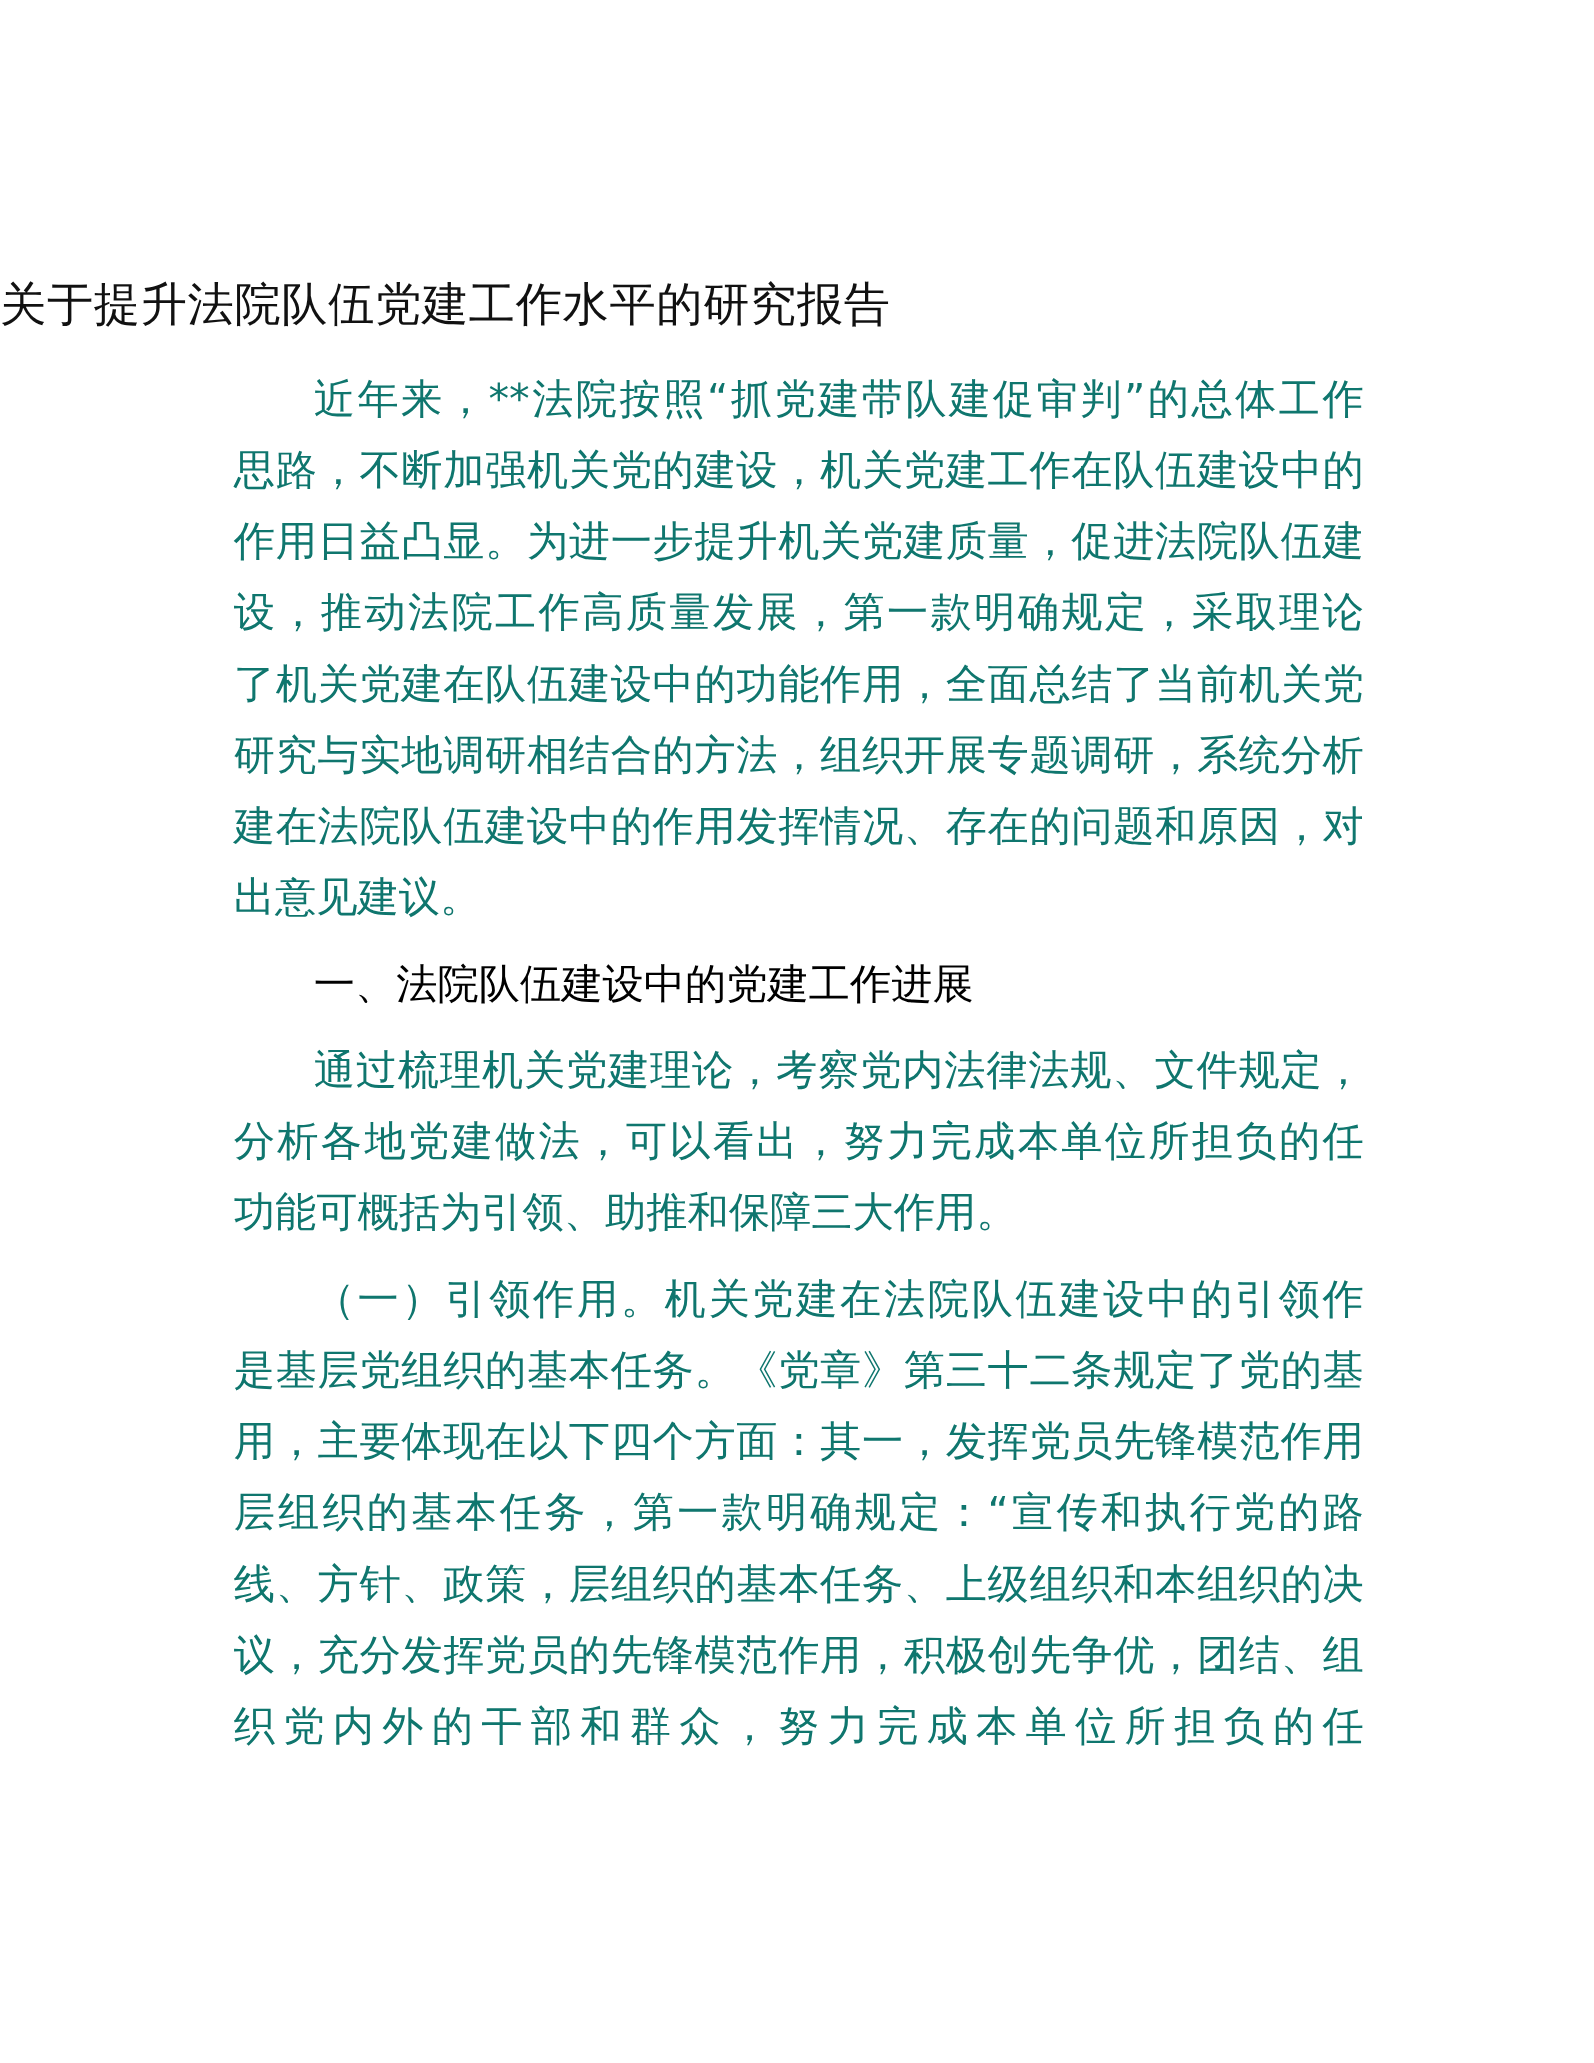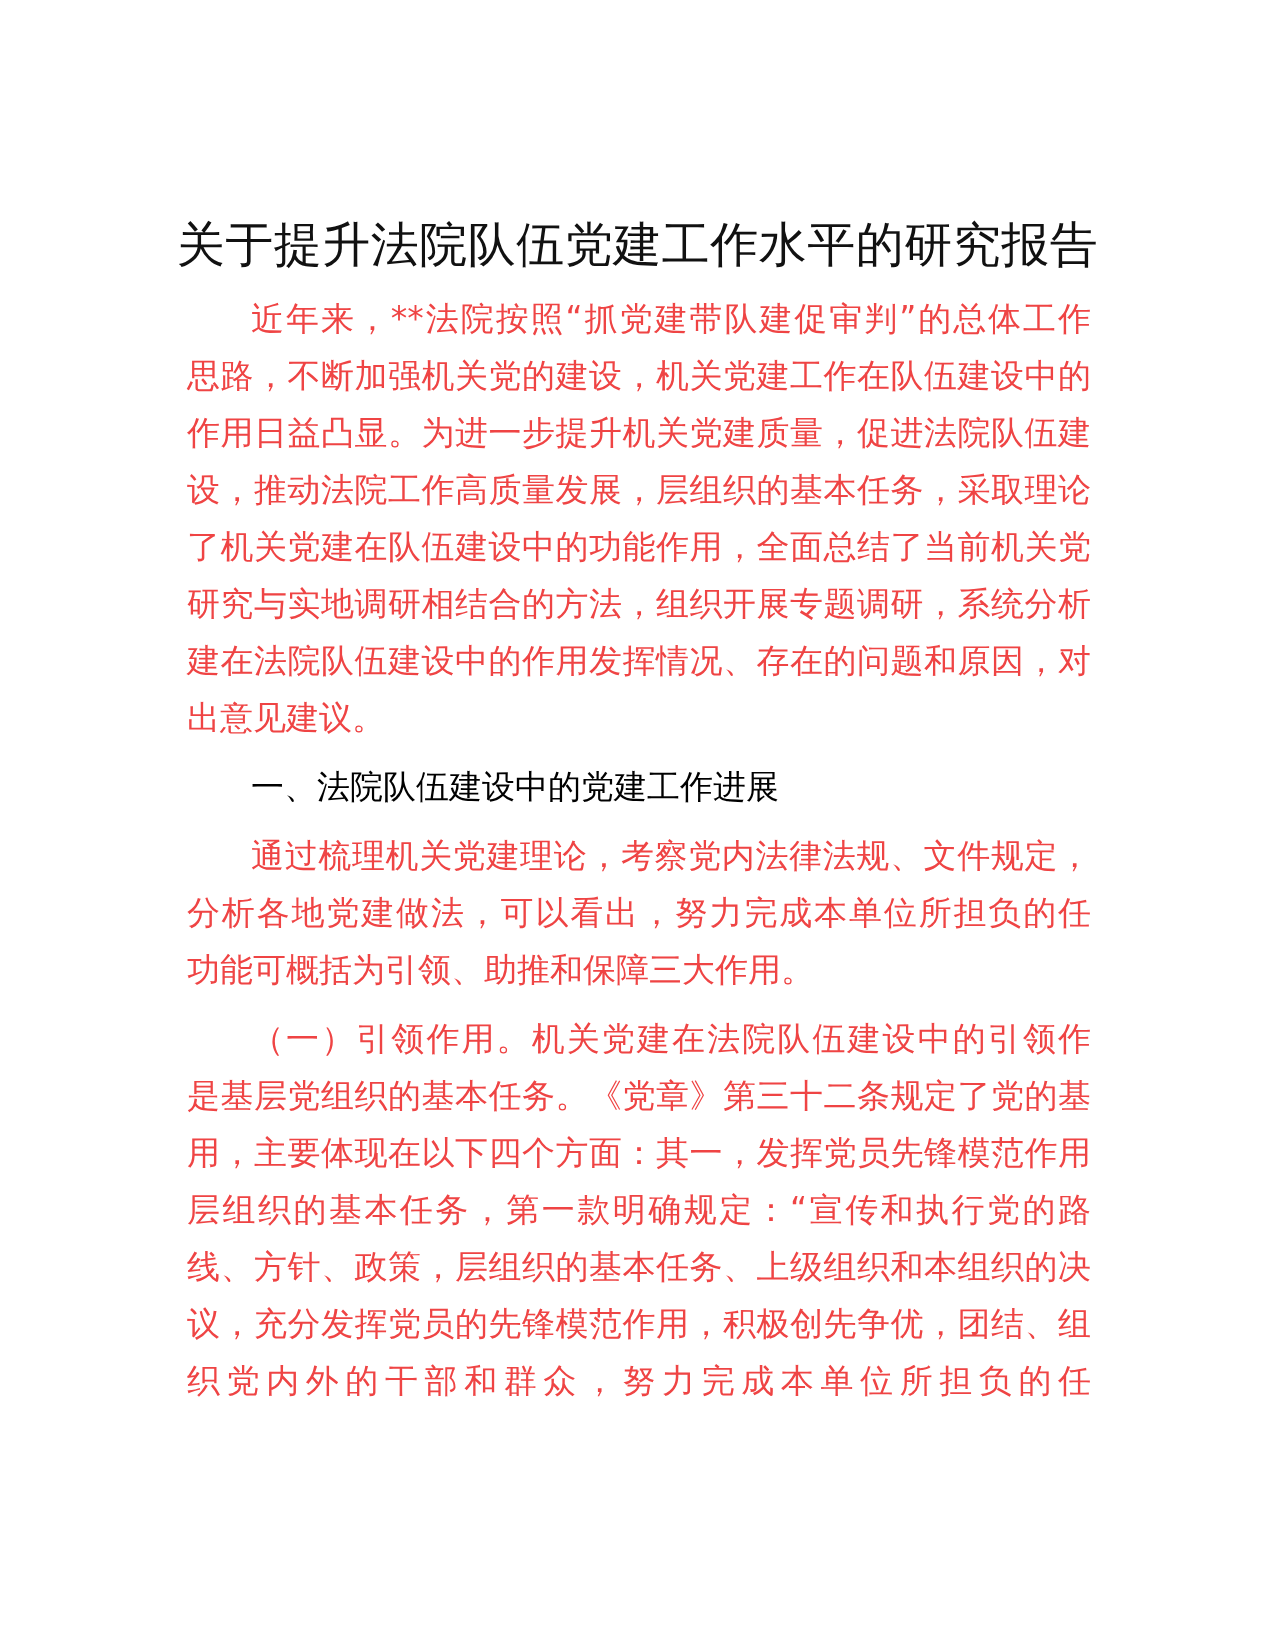--- a/index.html
+++ b/index.html
@@ -21,43 +21,42 @@
       top: 0;
       width: 1275px;
       height: 1650px;
       background: #ffffff;
     }
     .title {
       position: absolute;
       left: 0;
       width: 1275px;
       top: 218px;
-      text-align: center;
-      font-size: 48px;
+      font-size: 37px;
       line-height: 52px;
       letter-spacing: 0.5px;
       color: #111111;
       margin: 0;
       font-weight: normal;
     }
     .body {
       position: absolute;
       left: 187px;
       top: 290px;
       width: 904px;
     }
     .line {
       display: block;
       height: 57px;
       line-height: 57px;
       font-size: 33px;
       white-space: nowrap;
       text-align: justify;
       text-align-last: justify;
-      color: #ef4444;
+      color: #0f766e;
     }
     .line.last {
       text-align-last: left;
     }
     .line.indent {
       padding-left: 64px;
     }
     .para-gap {
       height: 12px;
     }
@@ -80,21 +79,21 @@
 <div class="page">
 
   <h1 class="title">关于提升法院队伍党建工作水平的研究报告</h1>
 
   <div class="body">
 
     <div>
       <span class="line indent">近年来，**法院按照“抓党建带队建促审判”的总体工作</span>
       <span class="line">思路，不断加强机关党的建设，机关党建工作在队伍建设中的</span>
       <span class="line">作用日益凸显。为进一步提升机关党建质量，促进法院队伍建</span>
-      <span class="line">设，推动法院工作高质量发展，层组织的基本任务，采取理论</span>
+      <span class="line">设，推动法院工作高质量发展，第一款明确规定，采取理论</span>
       <span class="line">了机关党建在队伍建设中的功能作用，全面总结了当前机关党</span>
       <span class="line">研究与实地调研相结合的方法，组织开展专题调研，系统分析</span>
       <span class="line">建在法院队伍建设中的作用发挥情况、存在的问题和原因，对</span>
       <span class="line last">出意见建议。</span>
     </div>
 
     <div class="para-gap"></div>
 
     <div>
       <span class="heading-line">一、法院队伍建设中的党建工作进展</span>

